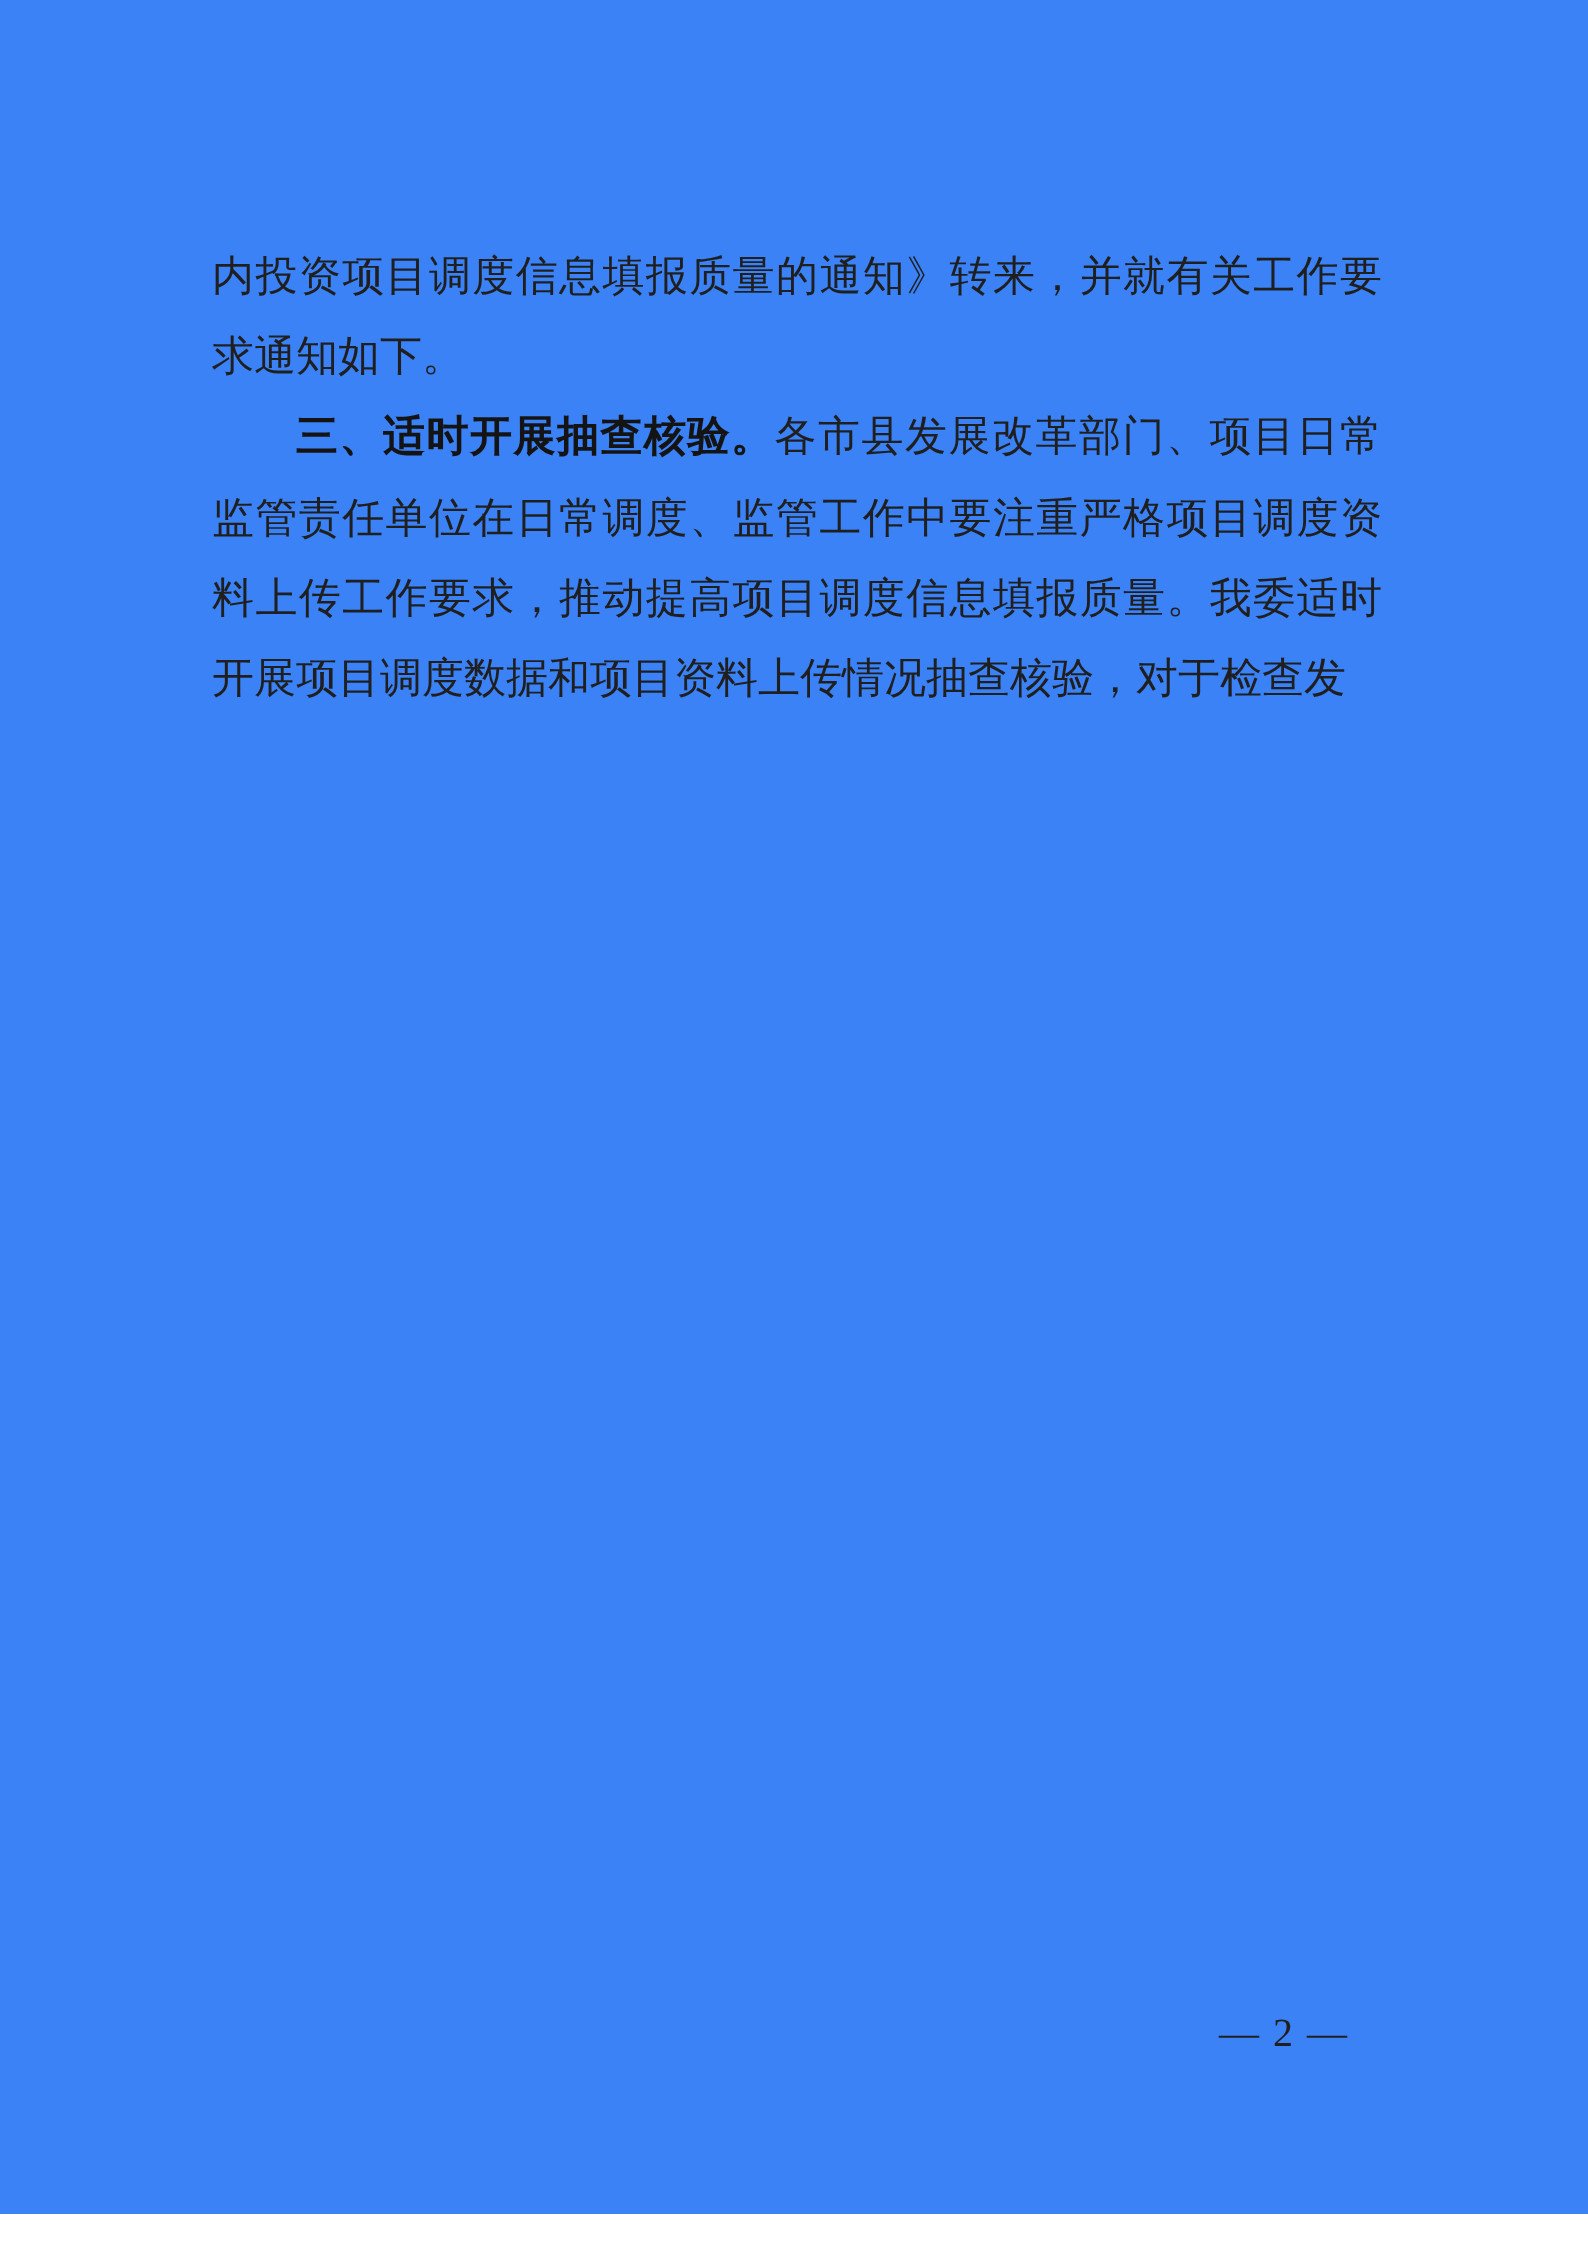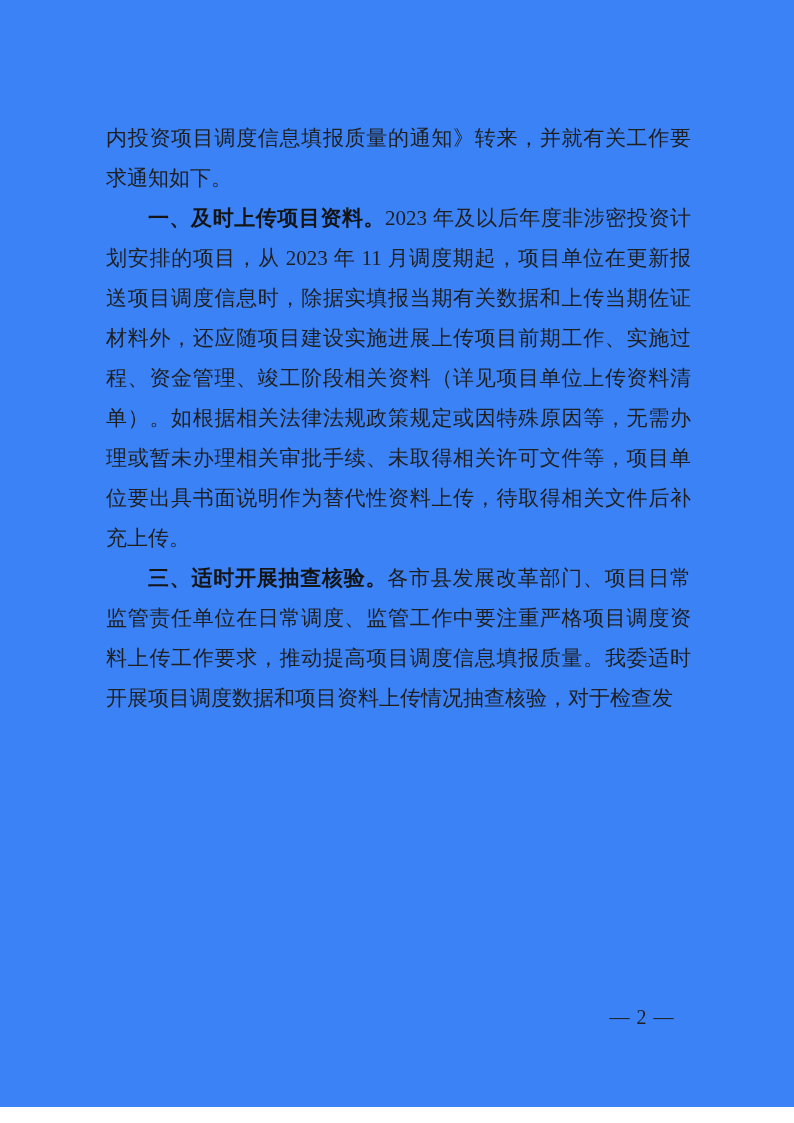--- a/index.html
+++ b/index.html
@@ -53,21 +53,20 @@
     }
   </style>
 </head>
 <body>
 
 <div class="page">
   <div class="text-block">
 
     <p class="para continuation">内投资项目调度信息填报质量的通知》转来，并就有关工作要求通知如下。</p>
 
-    <p class="para"><span class="sec-heading">一、及时上传项目资料。</span><span>2023 年及以后年度非涉密投资计划安排的项目，从 2023 年 11 月调度期起，项目单位在更新报送项目调度信息时，除据实填报当期有关数据和上传当期佐证材料外，还应随项目建设实施进展上传项目前期工作、实施过程、资金管理、竣工阶段相关资料（详见项目单位上传资料清单）。如根据相关法律法规政策规定或因特殊原因等，无需办理或暂未办理相关审批手续、未取得相关许可文件等，项目单位要出具书面说明作为替代性资料上传，待取得相关文件后补充上传。</span></p>
 
 
     <p class="para"><span class="sec-heading">三、适时开展抽查核验。</span><span>各市县发展改革部门、项目日常监管责任单位在日常调度、监管工作中要注重严格项目调度资料上传工作要求，推动提高项目调度信息填报质量。我委适时开展项目调度数据和项目资料上传情况抽查核验，对于检查发</span></p>
 
   </div>
 
   <div class="page-number">— 2 —</div>
 </div>
 
 </body></html>

